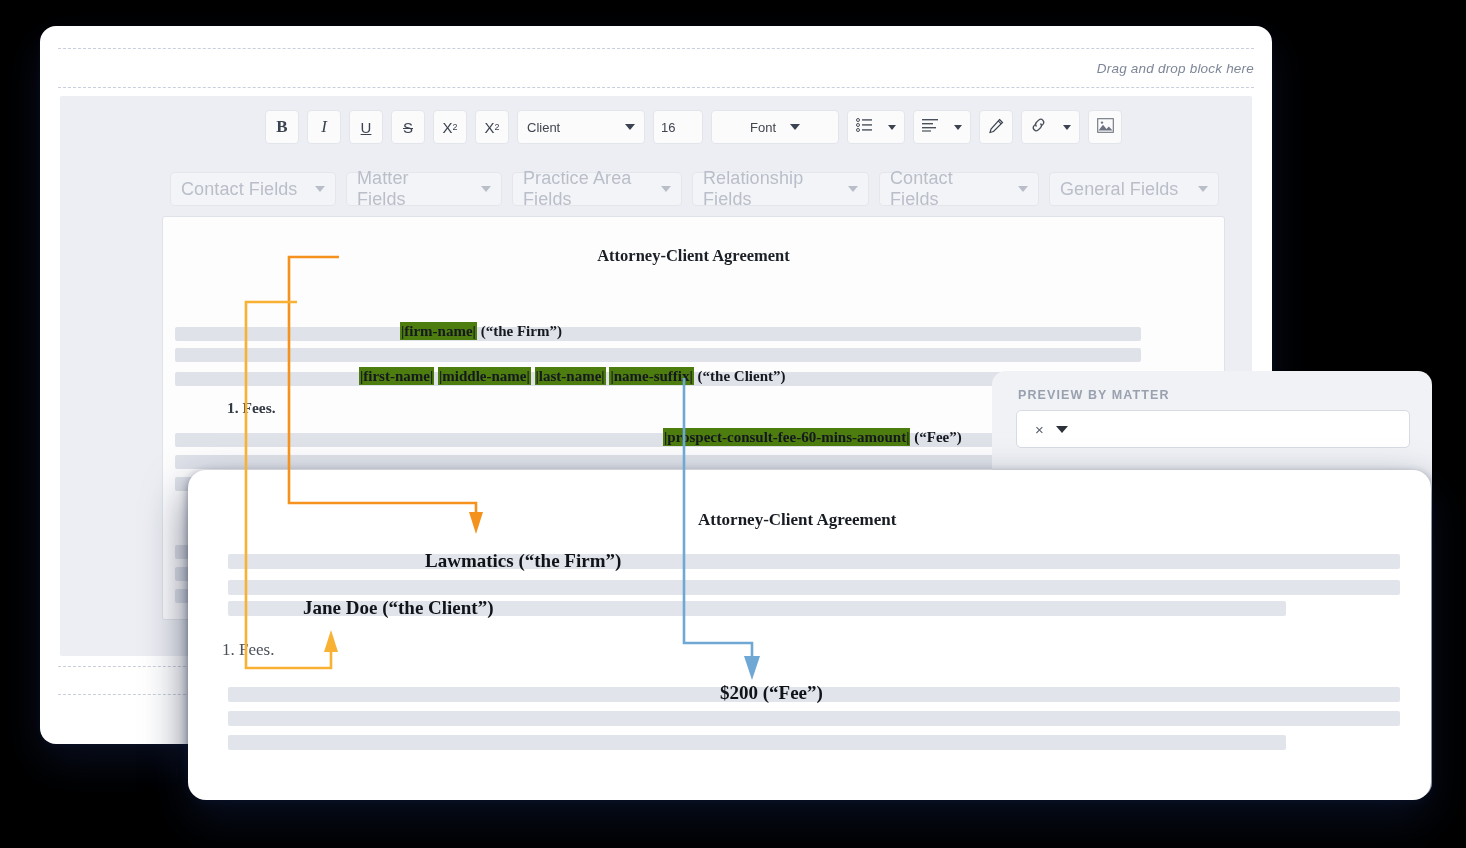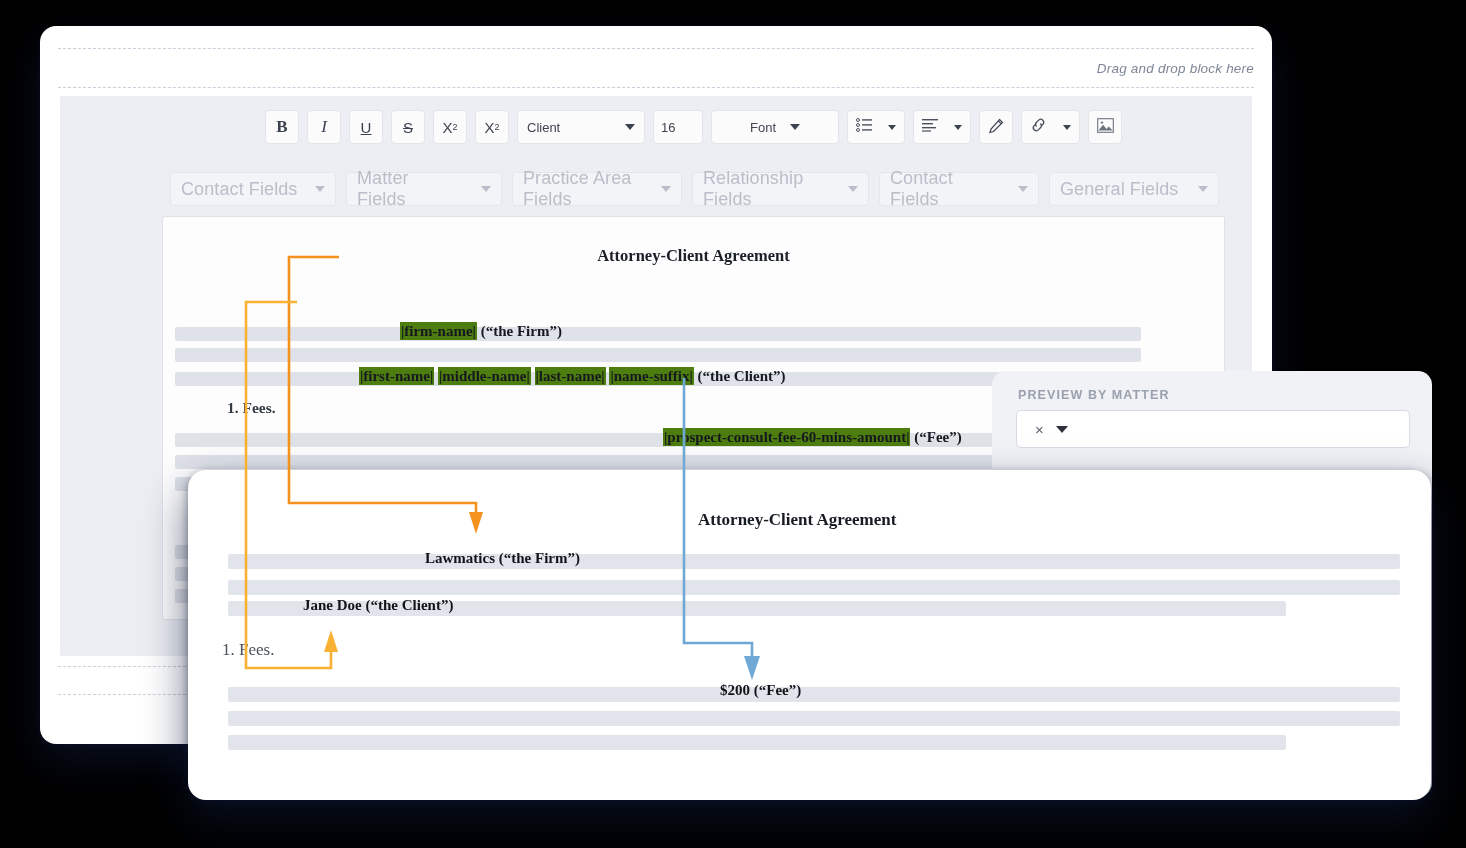--- a/index.html
+++ b/index.html
@@ -288,21 +288,21 @@
   .pbar {
     position: absolute;
     height: 15px;
     background: #e1e4ea;
     border-radius: 2px;
   }
   .pval {
     position: absolute;
     font-family: "Liberation Serif", serif;
     font-weight: bold;
-    font-size: 15px;
+    font-size: 19px;
     color: #101419;
     white-space: nowrap;
   }
   #p-fees {
     position: absolute;
     left: 34px;
     top: 170px;
     font-family: "Liberation Serif", serif;
     font-size: 17px;
     color: #4b5159;

